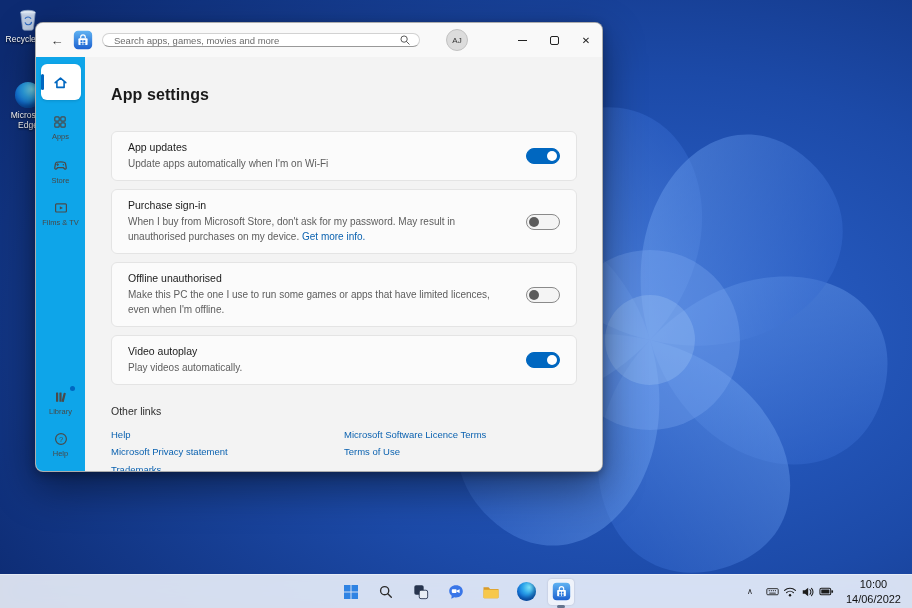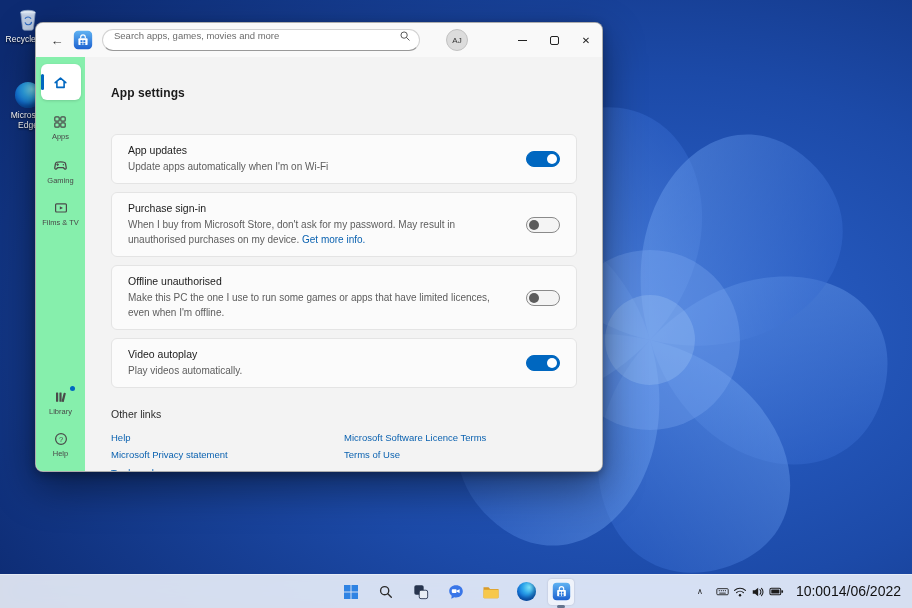--- a/index.html
+++ b/index.html
@@ -11,42 +11,42 @@
   .desktop-icon{position:absolute;width:52px;display:flex;flex-direction:column;align-items:center;gap:2px;cursor:default}
   .desktop-icon .dlabel{font-size:8.5px;color:#fff;text-shadow:0 1px 2px rgba(0,0,0,.85);text-align:center;line-height:1.2;max-width:50px}
   .edge-orb{width:26px;height:26px;border-radius:50%;background:radial-gradient(circle at 65% 28%,#7ee3f7 0%,#2fa8ec 35%,#1273d8 65%,#0b54b4 100%);box-shadow:inset -2px -3px 4px rgba(6,40,100,.55)}
   .edge-orb.small{width:19px;height:19px}
 
   
   .window{position:absolute;left:35px;top:22px;width:568px;height:450px;border-radius:8px;overflow:hidden;background:#f4f4f4;display:flex;flex-direction:column;box-shadow:0 16px 42px rgba(0,0,0,.45),0 3px 10px rgba(0,0,0,.28);border:1px solid rgba(40,40,40,.35)}
   .titlebar{height:34px;flex:0 0 34px;background:#f9f9f9;display:flex;align-items:center;padding-left:10px}
   .back-btn{width:22px;height:22px;display:flex;align-items:center;justify-content:center;font-size:13px;color:#333;border-radius:4px;cursor:pointer}
   .app-icon{margin:0 9px 0 5px;flex:0 0 auto}
-  .searchbox{width:318px;height:22px;background:#fff;border:1px solid #d2d2d2;border-bottom-color:#999;border-radius:12px;display:flex;align-items:flex-start;padding:0 8px 0 11px}
+  .searchbox{width:318px;height:14px;background:#fff;border:1px solid #d2d2d2;border-bottom-color:#999;border-radius:12px;display:flex;align-items:flex-end;padding:0 8px 0 11px}
   .searchbox input{flex:1;border:none;outline:none;font-size:9.5px;color:#333;background:transparent;font-family:inherit}
   .searchbox input::placeholder{color:#6c6c6c}
   .avatar{width:22px;height:22px;border-radius:50%;background:#dcdcdc;border:1px solid #c2c2c2;color:#333;font-size:8px;font-weight:normal;display:flex;align-items:center;justify-content:center;margin-left:auto;cursor:pointer}
   .caption-buttons{display:flex;margin-left:38px;height:34px}
   .caption-btn{width:32px;height:34px;display:flex;align-items:center;justify-content:center;color:#222;font-size:10px;cursor:pointer}
   .min-glyph{display:inline-block;width:9px;height:1px;background:#222}
   .max-glyph{display:inline-block;width:9px;height:9px;border:1px solid #222;border-radius:2px}
 
   .winbody{flex:1;display:flex;min-height:0}
-  .sidebar{width:49px;background:#86efac;display:flex;flex-direction:column;align-items:center;padding:7px 3px 10px}
+  .sidebar{width:49px;background:#0ea5e9;display:flex;flex-direction:column;align-items:center;padding:7px 3px 10px}
   .nav-home{width:40px;height:36px;background:#fff;border-radius:6px;box-shadow:0 1px 3px rgba(0,0,0,.14);display:flex;align-items:center;justify-content:center;position:relative;margin-bottom:14px;cursor:pointer}
   .nav-home::before{content:"";position:absolute;left:0;top:10px;width:3px;height:16px;border-radius:2px;background:#0067c0}
   .nav-item{display:flex;flex-direction:column;align-items:center;gap:3px;margin-bottom:15px;cursor:pointer}
   .nav-item .lbl{font-size:7.5px;color:#484848;text-align:center;line-height:1.15;max-width:46px}
   .icon-wrap{position:relative;display:flex}
   .badge{position:absolute;top:-3px;right:-6px;width:5px;height:5px;border-radius:50%;background:#0067c0;display:none}
   .badge.show{display:block}
   .side-spacer{flex:1}
 
   .content{flex:1;background:#f3f3f3;padding:29px 25px 0 26px;overflow:hidden}
-  .page-title{font-size:12px;font-weight:bold;color:#1a1a1a;margin-bottom:34px;letter-spacing:.1px}
+  .page-title{font-size:16px;font-weight:bold;color:#1a1a1a;margin-bottom:27px;letter-spacing:.1px}
   .card{background:#fbfbfb;border:1px solid #e4e4e4;border-radius:6px;padding:9px 16px;display:flex;align-items:center;margin-bottom:8px}
   .card .ctext{flex:1;padding-right:22px}
   .card .ctitle{font-size:10.5px;color:#1b1b1b;margin-bottom:3px}
   .card .cdesc{font-size:10px;color:#5d5d5d;line-height:1.5}
   .inline-link{color:#0b62b0;cursor:pointer}
   .toggle{width:34px;height:16px;border-radius:9px;border:1px solid #8a8a8a;background:#f4f4f4;position:relative;flex:0 0 auto;cursor:pointer}
   .toggle .knob{position:absolute;left:2px;top:2px;width:10px;height:10px;border-radius:50%;background:#5c5c5c}
   .toggle.on{background:#0067c0;border-color:#0067c0}
   .toggle.on .knob{left:auto;right:2px;background:#fff}
   .other-links-title{font-size:10.5px;color:#2d2d2d;margin:20px 0 12px}
@@ -56,21 +56,21 @@
 
   
   .taskbar{position:absolute;left:0;right:0;bottom:0;height:34px;background:rgba(241,245,251,.88);backdrop-filter:blur(12px) saturate(1.3);border-top:1px solid rgba(255,255,255,.4)}
   .taskbar-center{position:absolute;left:50%;top:0;height:100%;transform:translateX(-50%);display:flex;align-items:center;gap:9px}
   .tb-icon{position:relative;width:26px;height:26px;display:flex;align-items:center;justify-content:center;border-radius:4px;cursor:pointer}
   .tb-icon.active{background:rgba(255,255,255,.62);box-shadow:0 0 2px rgba(0,0,0,.18)}
   .indicator{position:absolute;bottom:-3px;left:50%;transform:translateX(-50%);width:8px;height:2.5px;border-radius:2px;background:#64748e}
   .taskbar-right{position:absolute;right:2px;top:0;height:100%;display:flex;align-items:center}
   .chevron{font-size:8px;color:#1b1b1b;padding:0 8px;cursor:pointer}
   .tray-group{display:flex;align-items:center;gap:4px;padding:0 5px;cursor:pointer}
-  .clock{display:flex;flex-direction:row;align-items:flex-end;font-size:14px;color:#111;line-height:1.3;padding:0 9px 0 7px;cursor:pointer}
+  .clock{display:flex;flex-direction:column;align-items:center;font-size:11px;color:#111;line-height:1.3;padding:0 9px 0 7px;cursor:pointer}
 </style>
 </head>
 <body>
 
 <div class="screen">
 
   <svg class="wallpaper" viewBox="0 0 912 608" preserveAspectRatio="none">
     <defs>
       <radialGradient id="wpbg" cx="0.72" cy="0.55" r="0.85">
         <stop offset="0" stop-color="#2c63cc"></stop>
@@ -166,21 +166,21 @@
           </svg>
           <div class="lbl">Apps</div>
         </div>
 
         <div class="nav-item">
           <svg width="17" height="17" viewBox="0 0 16 16">
             <path d="M3.2 6.6 C3.2 5 4.5 4.6 8 4.6 C11.5 4.6 12.8 5 12.8 6.6 L13.4 9.9 C13.6 11.3 12.5 11.9 11.7 11.1 L10.5 9.9 H5.5 L4.3 11.1 C3.5 11.9 2.4 11.3 2.6 9.9 Z" fill="none" stroke="#4a4a4a" stroke-width="1.2" stroke-linejoin="round"></path>
             <circle cx="10.7" cy="7.2" r="0.7" fill="#4a4a4a"></circle>
             <path d="M5.3 6.3 v1.8 M4.4 7.2 h1.8" stroke="#4a4a4a" stroke-width="0.9" stroke-linecap="round"></path>
           </svg>
-          <div class="lbl">Gaming</div>
+          <div class="lbl">Store</div>
         </div>
 
         <div class="nav-item">
           <svg width="16" height="16" viewBox="0 0 16 16">
             <rect x="2.6" y="3.8" width="10.8" height="8.2" rx="1" fill="none" stroke="#4a4a4a" stroke-width="1.2"></rect>
             <path d="M6.8 6.2 L10 7.9 L6.8 9.6 Z" fill="#4a4a4a"></path>
           </svg>
           <div class="lbl">Films &amp; TV</div>
         </div>
 

